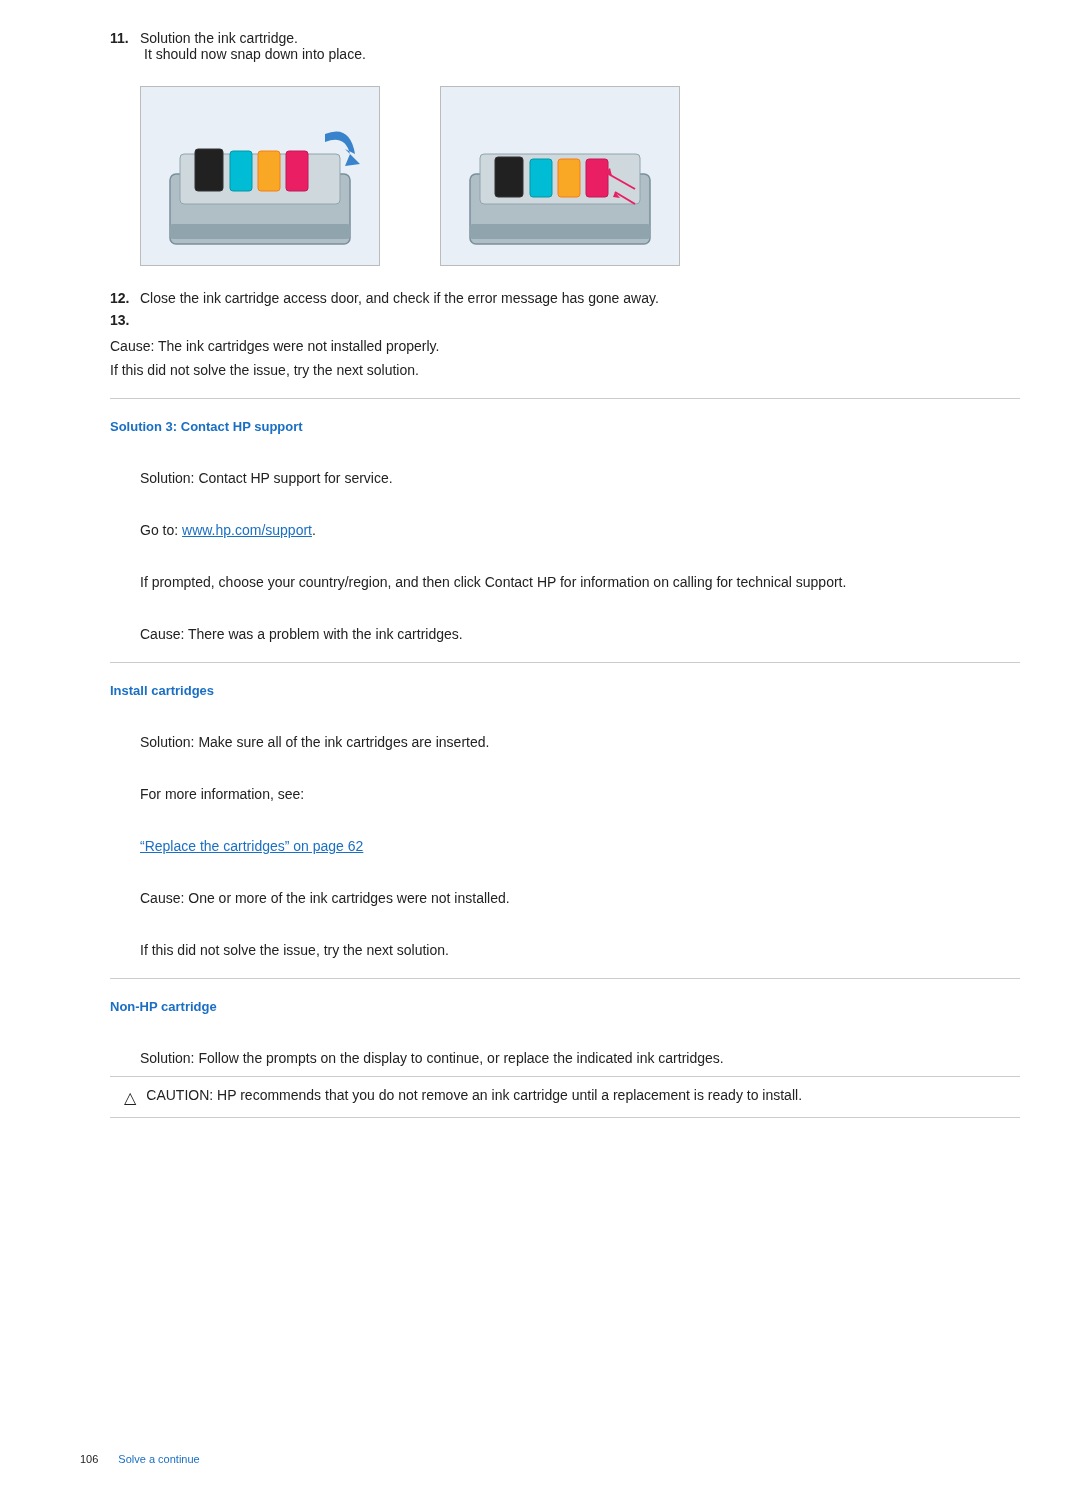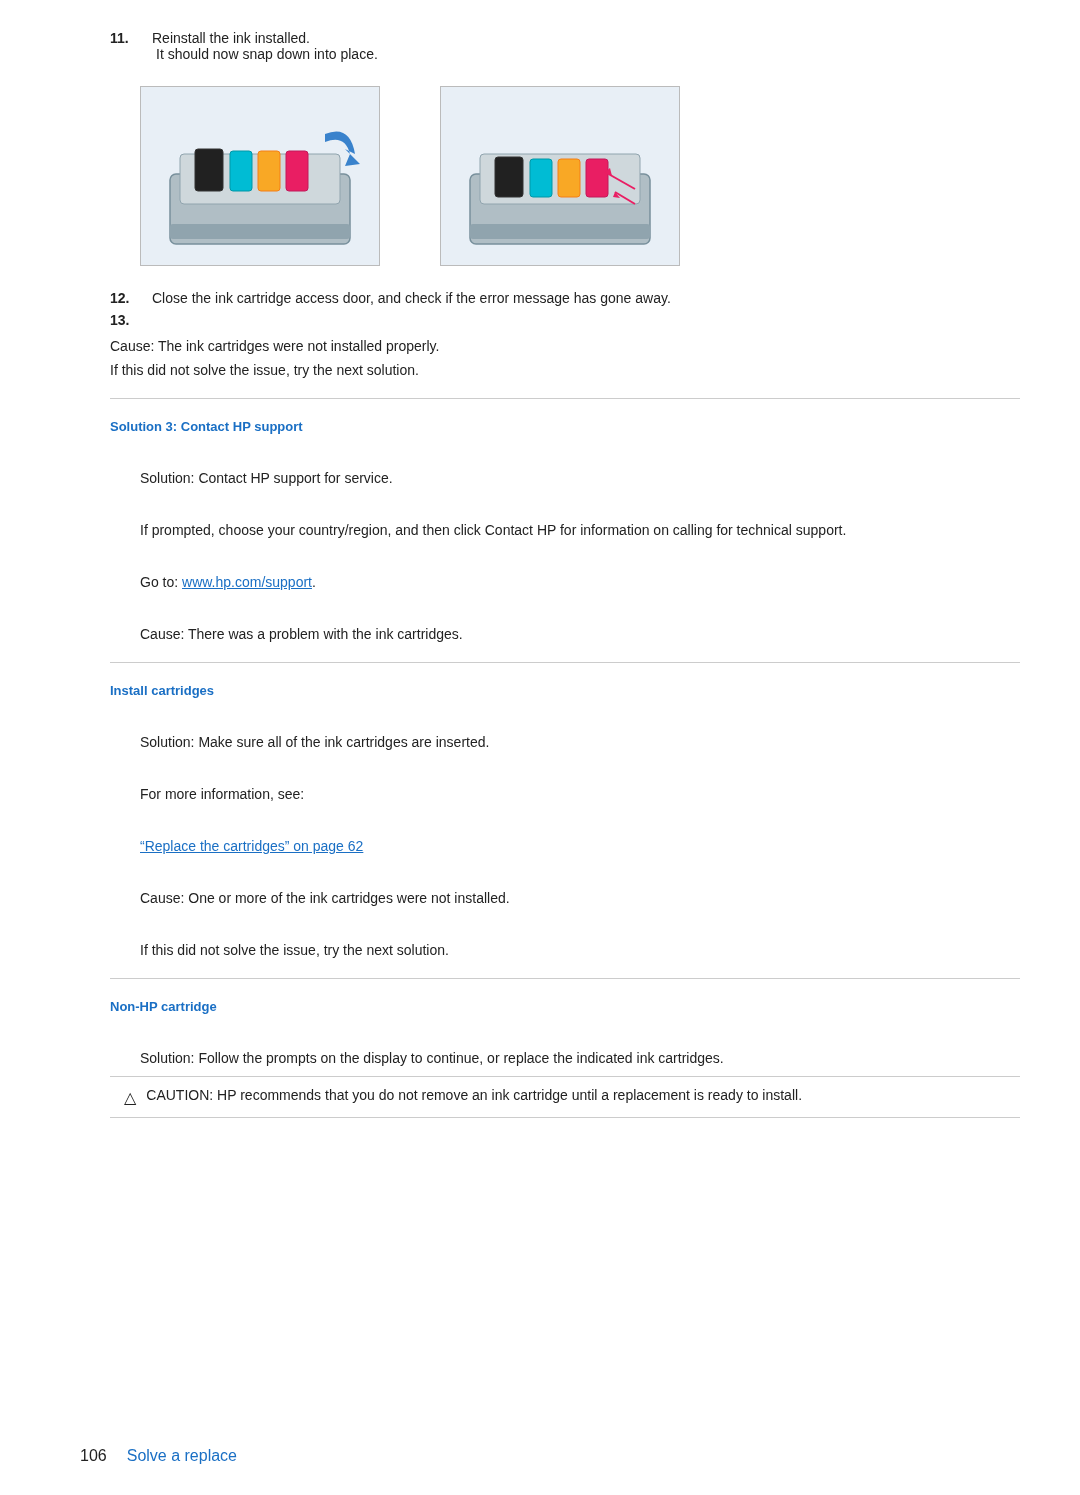--- a/index.html
+++ b/index.html
@@ -93,21 +93,21 @@
       margin-bottom: 10px;
     }
 
     .footer {
       position: absolute;
       bottom: 30px;
       left: 80px;
       right: 60px;
       display: flex;
       gap: 20px;
-      font-size: 16px;
+      font-size: 11px;
       color: #222;
     }
 
     .footer-page {
       color: #222;
       font-weight: normal;
     }
 
     .footer-section {
       color: #1a6fc4;
@@ -124,40 +124,40 @@
     }
 
     .caution-triangle {
       color: #222;
       font-size: 16px;
       margin-top: 1px;
     }
 
     .numbered-item {
       display: flex;
-      gap: 20px;
+      gap: 8px;
       margin-bottom: 6px;
       padding-left: 0;
     }
 
     .num-bold {
       font-weight: bold;
       min-width: 22px;
     }
   </style>
 </head>
 <body>
 
 <div class="page-container">
 
 
   <div class="numbered-item">
     <span class="num-bold">11.</span>
     <div>
-      <span>Reinstall the ink installed.</span><br>
+      <span>Solution the ink cartridge.</span><br>
       <span style="margin-left:4px;">It should now snap down into place.</span>
     </div>
   </div>
 
   <div class="images-row">
 
     <div class="printer-img">
       <svg class="printer-svg" viewBox="0 0 220 165" xmlns="http://www.w3.org/2000/svg">
 
         <rect x="20" y="80" width="180" height="70" rx="6" fill="#b0bec5" stroke="#78909c" stroke-width="1.5"></rect>
@@ -221,26 +221,26 @@
 
   <div class="section-block">
     <div class="section-heading">Solution 3: Contact HP support</div>
 
     <div class="content-block">
       <span class="bold-label">Solution:</span>
       <span>  Contact HP support for service.</span>
     </div>
 
     <div class="content-block">
-      <span>If prompted, choose your country/region, and then click </span><span class="bold-label">Contact HP</span><span> for information on calling for technical support.</span>
-    </div>
-
-    <div class="content-block">
       <span>Go to: </span>
       <a class="link">www.hp.com/support</a><span>.</span>
+    </div>
+
+    <div class="content-block">
+      <span>If prompted, choose your country/region, and then click </span><span class="bold-label">Contact HP</span><span> for information on calling for technical support.</span>
     </div>
 
     <div class="content-block cause-line">
       <span class="bold-label">Cause:</span>
       <span>  There was a problem with the ink cartridges.</span>
     </div>
   </div>
 
   <hr class="section-divider">
 
@@ -284,16 +284,16 @@
       <span class="caution-triangle">△</span>
       <div>
         <span class="bold-label">CAUTION:</span>
         <span>  HP recommends that you do not remove an ink cartridge until a replacement is ready to install.</span>
       </div>
     </div>
   </div>
 
   <div class="footer">
     <span class="footer-page">106</span>
-    <span class="footer-section">Solve a replace</span>
+    <span class="footer-section">Solve a continue</span>
   </div>
 
 </div>
 
 </body></html>

